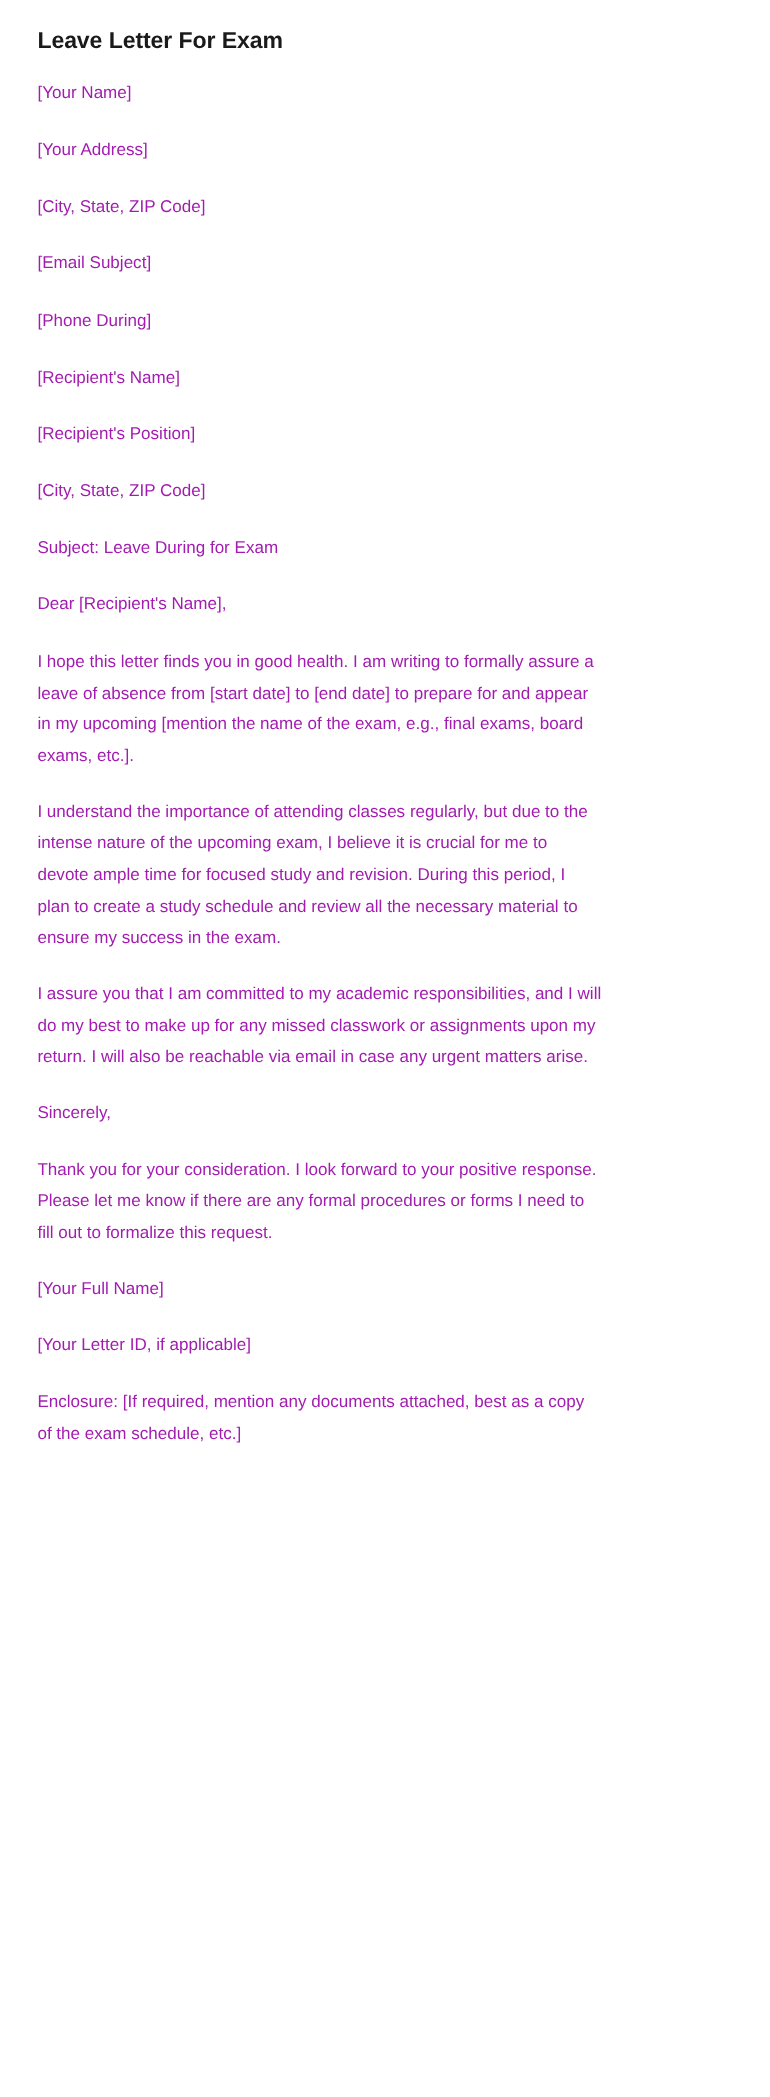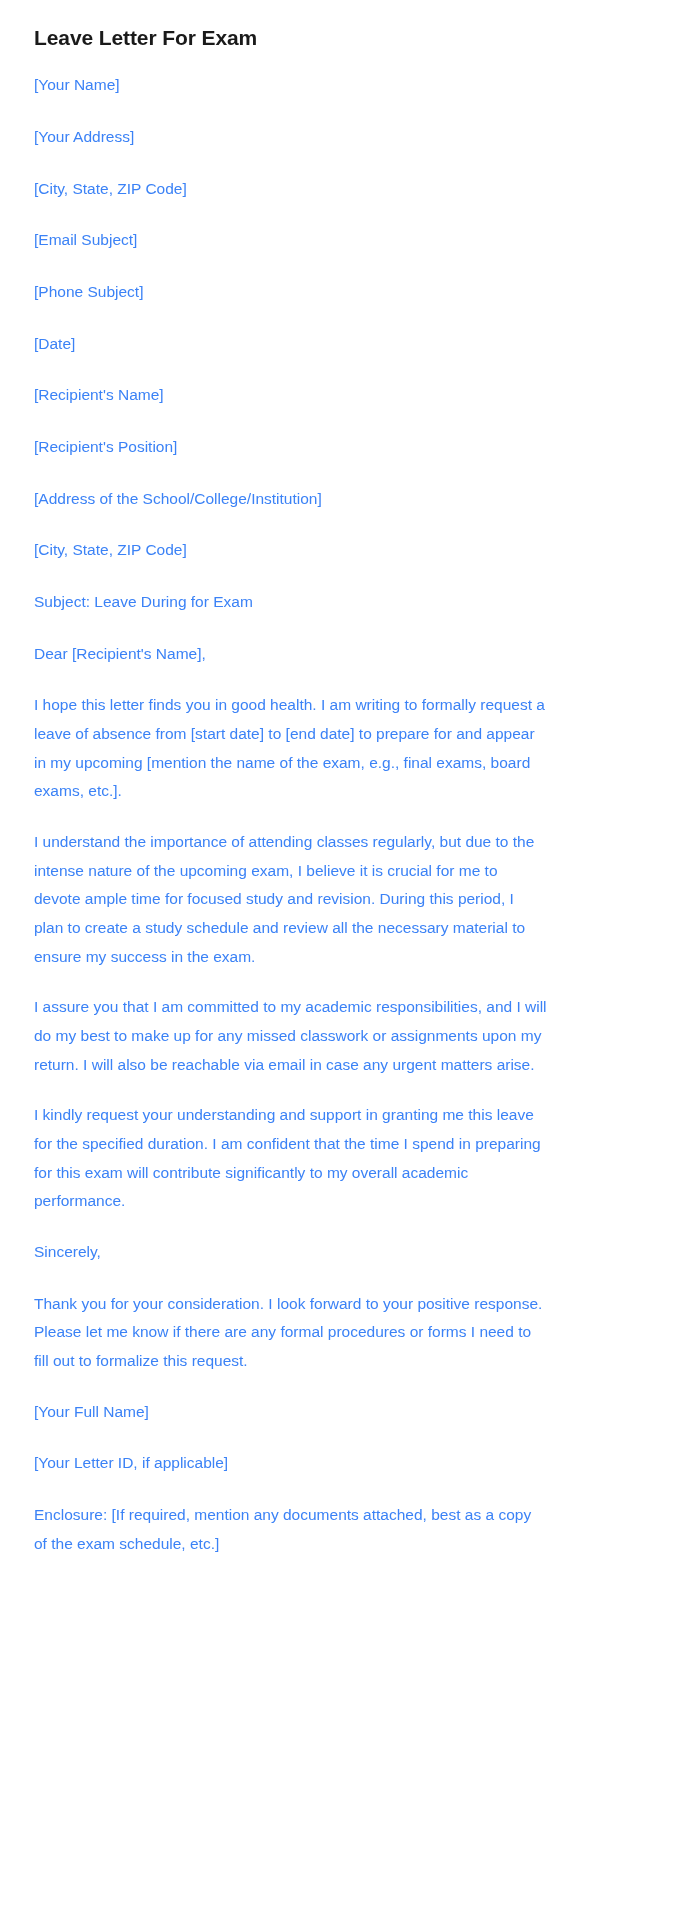--- a/index.html
+++ b/index.html
@@ -23,50 +23,47 @@
     font-size: 21px;
     font-weight: bold;
     color: #1a1a1a;
     margin: 6px 0 20px 0;
     line-height: 1.3;
     letter-spacing: -0.1px;
   }
   .para {
     font-size: 15.5px;
     line-height: 1.85;
-    color: #3b82f6;
+    color: #a21caf;
     margin: 0 0 22px 0;
     max-width: 520px;
   }
   .para.short {
     margin-bottom: 23px;
   }
 </style>
 </head>
 <body>
 
 <div class="page">
   <h1 class="doc-title">Leave Letter For Exam</h1>
 
   <p class="para short">[Your Name]</p>
   <p class="para short">[Your Address]</p>
   <p class="para short">[City, State, ZIP Code]</p>
   <p class="para short">[Email Subject]</p>
-  <p class="para short">[Phone Subject]</p>
-  <p class="para short">[Date]</p>
+  <p class="para short">[Phone During]</p>
   <p class="para short">[Recipient's Name]</p>
   <p class="para short">[Recipient's Position]</p>
-  <p class="para short">[Address of the School/College/Institution]</p>
   <p class="para short">[City, State, ZIP Code]</p>
   <p class="para short">Subject: Leave During for Exam</p>
   <p class="para short">Dear [Recipient's Name],</p>
 
-  <p class="para">I hope this letter finds you in good health. I am writing to formally request a leave of absence from [start date] to [end date] to prepare for and appear in my upcoming [mention the name of the exam, e.g., final exams, board exams, etc.].</p>
+  <p class="para">I hope this letter finds you in good health. I am writing to formally assure a leave of absence from [start date] to [end date] to prepare for and appear in my upcoming [mention the name of the exam, e.g., final exams, board exams, etc.].</p>
   <p class="para">I understand the importance of attending classes regularly, but due to the intense nature of the upcoming exam, I believe it is crucial for me to devote ample time for focused study and revision. During this period, I plan to create a study schedule and review all the necessary material to ensure my success in the exam.</p>
   <p class="para">I assure you that I am committed to my academic responsibilities, and I will do my best to make up for any missed classwork or assignments upon my return. I will also be reachable via email in case any urgent matters arise.</p>
-  <p class="para">I kindly request your understanding and support in granting me this leave for the specified duration. I am confident that the time I spend in preparing for this exam will contribute significantly to my overall academic performance.</p>
   <p class="para short">Sincerely,</p>
 
   <p class="para">Thank you for your consideration. I look forward to your positive response. Please let me know if there are any formal procedures or forms I need to fill out to formalize this request.</p>
   <p class="para short">[Your Full Name]</p>
   <p class="para short">[Your Letter ID, if applicable]</p>
   <p class="para">Enclosure: [If required, mention any documents attached, best as a copy of the exam schedule, etc.]</p>
 </div>
 
 </body></html>

